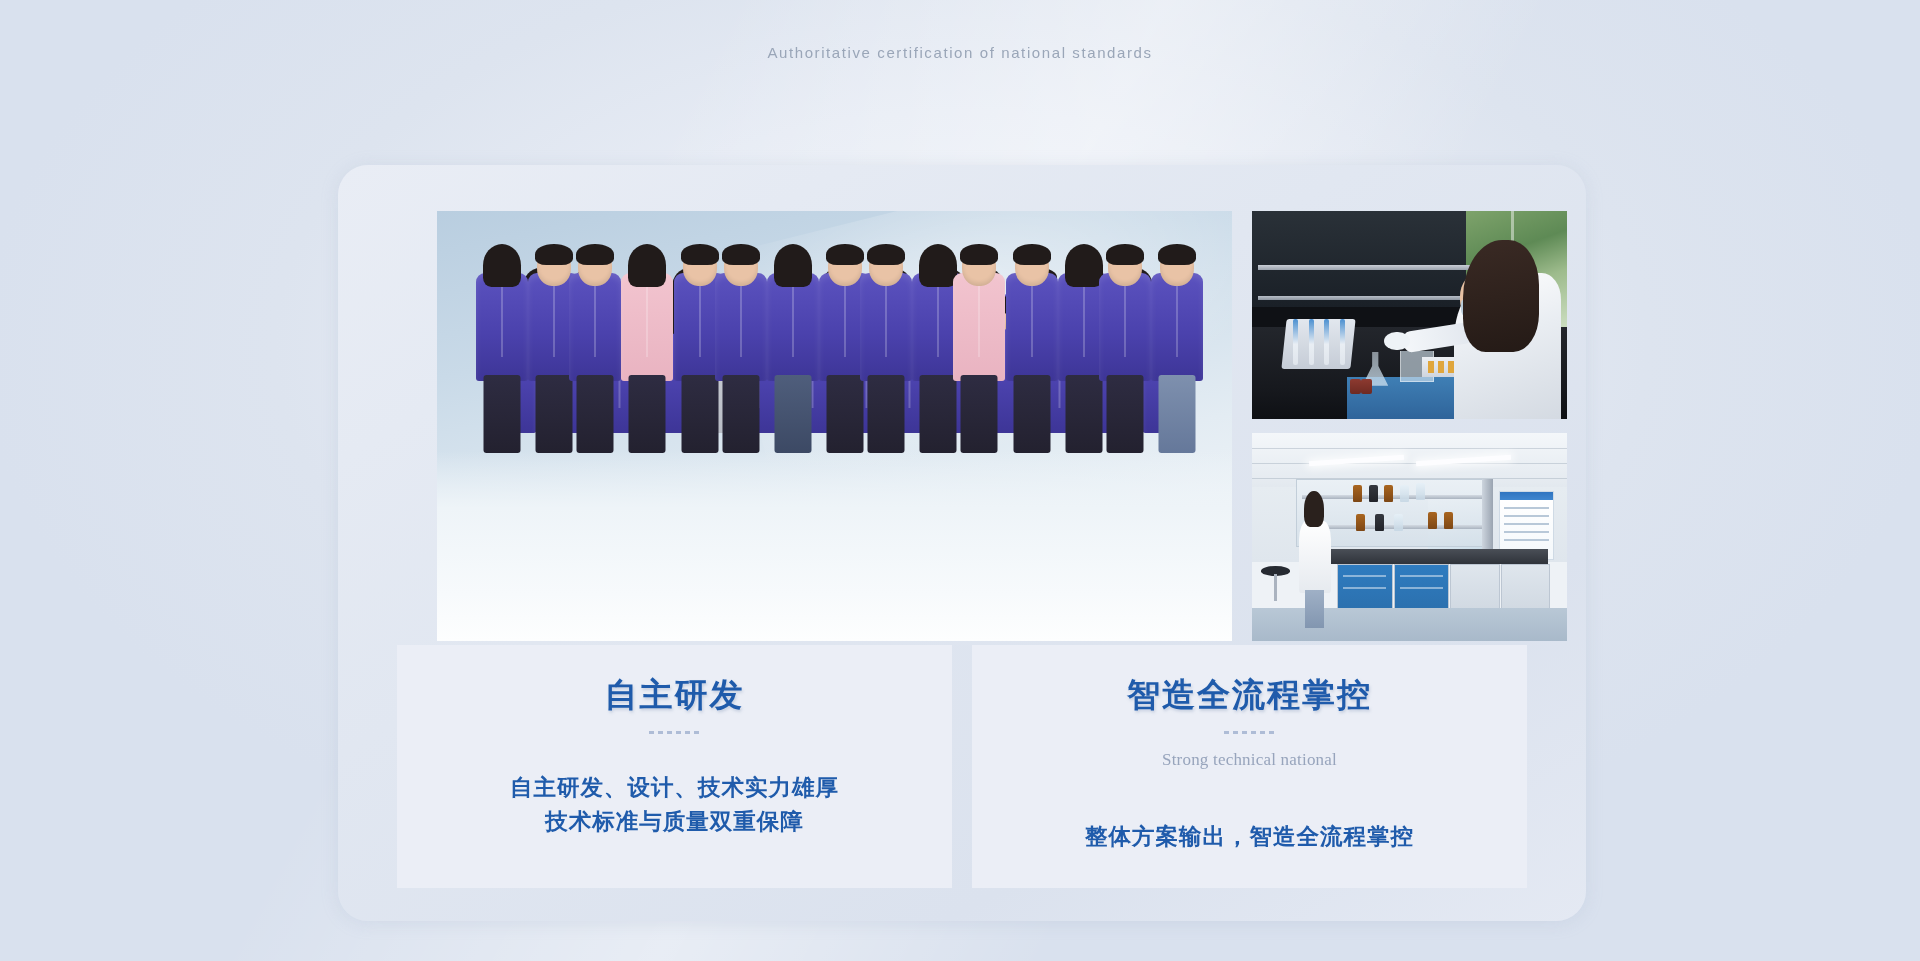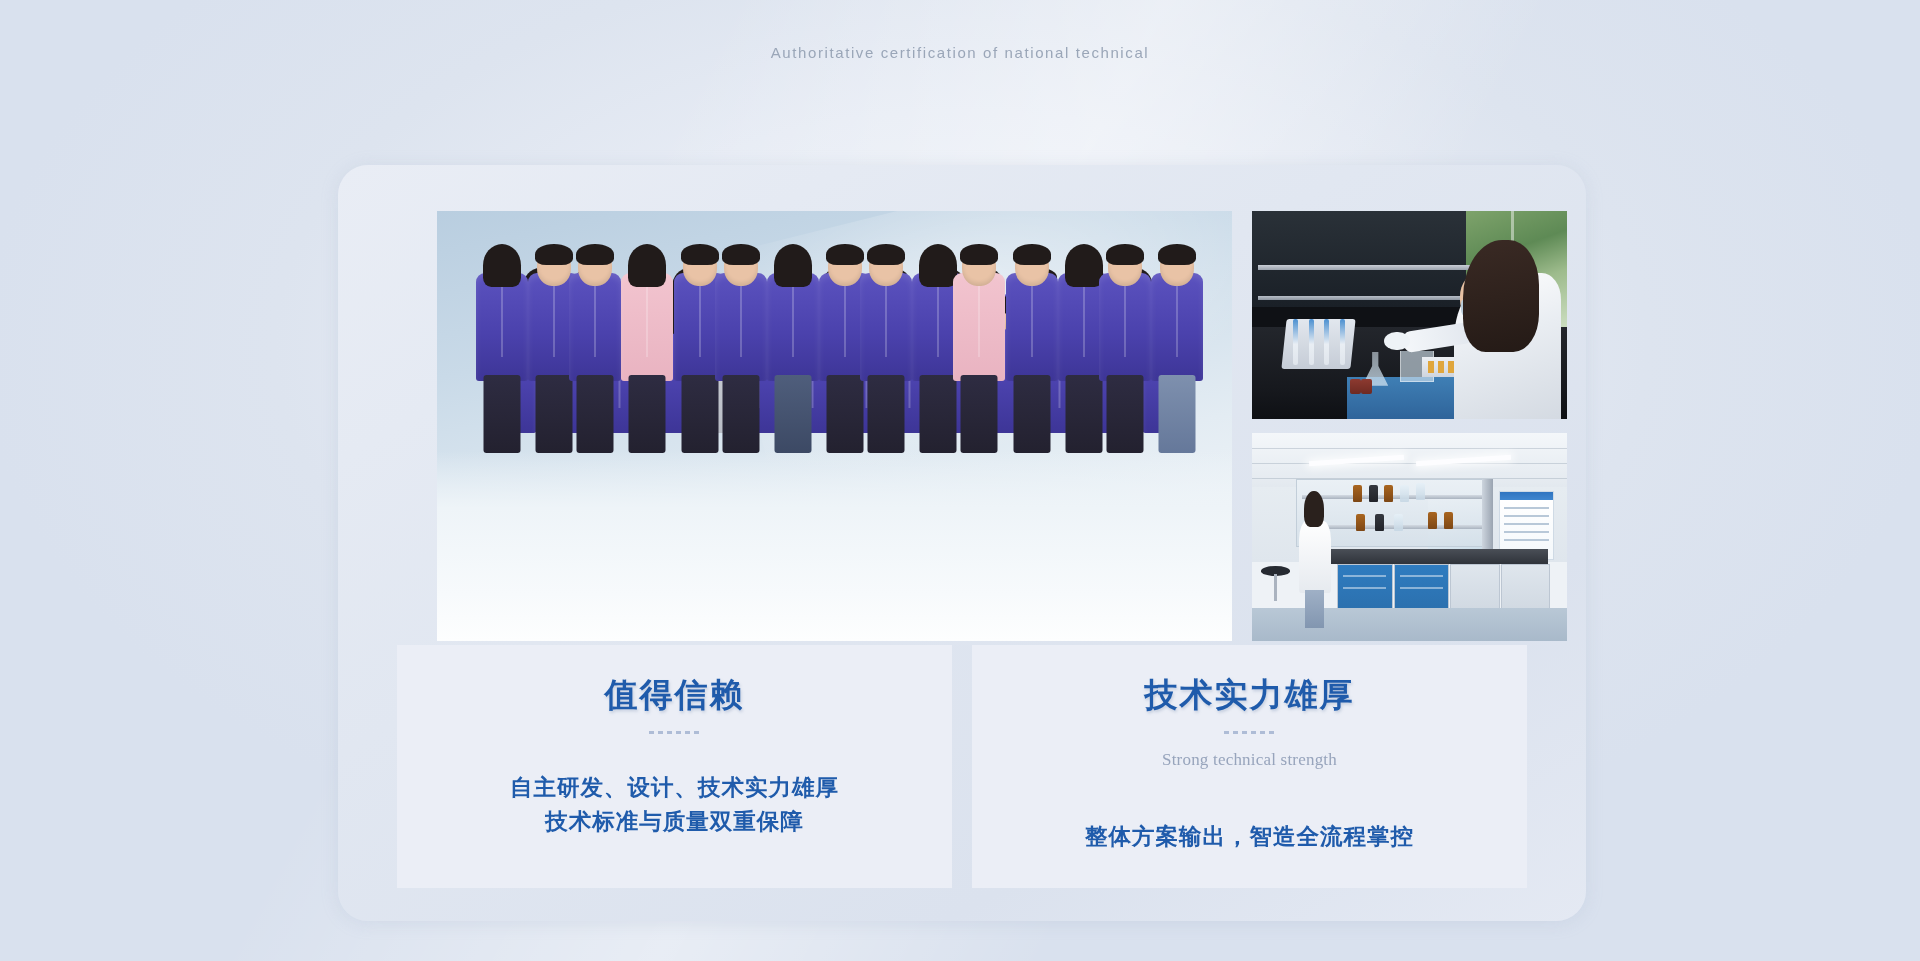--- a/index.html
+++ b/index.html
@@ -420,21 +420,21 @@
     white-space: pre-line;
   }
   .card.right .card-desc { margin-top: 50px; }
 </style>
 </head>
 <body>
 
 <div class="page"></div>
 
 <header class="header">
-  <p class="subtitle">Authoritative certification of national technical</p>
+  <p class="subtitle">Authoritative certification of national standards</p>
 </header>
 
 <section class="panel">
 
   <div class="media">
 
     <figure class="photo-main">
       <div class="studio-sheen"></div>
       <div class="studio-floor"></div>
       <div class="crowd" id="crowd">
@@ -751,26 +751,26 @@
           <div class="c-legs"></div>
           <div class="c-face"></div>
           <div class="c-hair"></div>
         </div>
       </div>
     </figure>
   </div>
 
   <div class="cards">
     <article class="card left">
-      <h2 class="card-title">值得信赖</h2>
+      <h2 class="card-title">自主研发</h2>
       <div class="card-dash"></div>
       <p class="card-desc">自主研发、设计、技术实力雄厚
 技术标准与质量双重保障</p>
     </article>
     <article class="card right">
-      <h2 class="card-title">技术实力雄厚</h2>
+      <h2 class="card-title">智造全流程掌控</h2>
       <div class="card-dash"></div>
-      <p class="card-en">Strong technical strength</p>
+      <p class="card-en">Strong technical national</p>
       <p class="card-desc">整体方案输出，智造全流程掌控</p>
     </article>
   </div>
 
 </section>
 
 </body></html>

